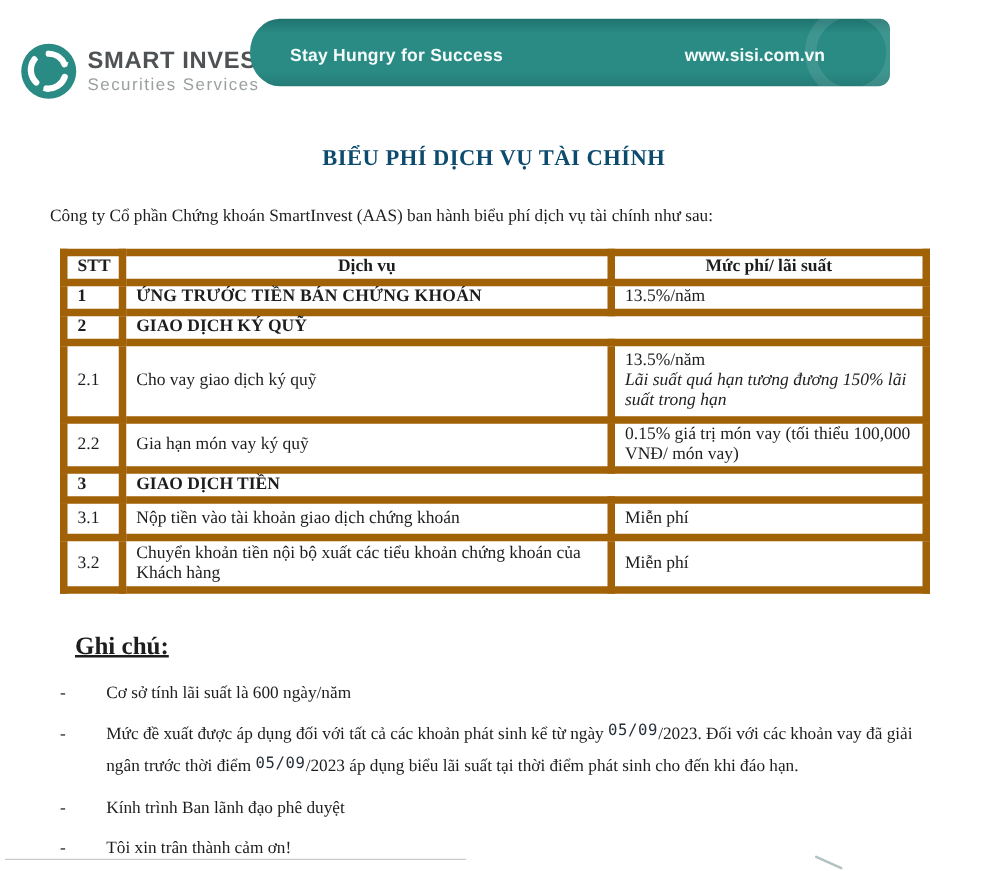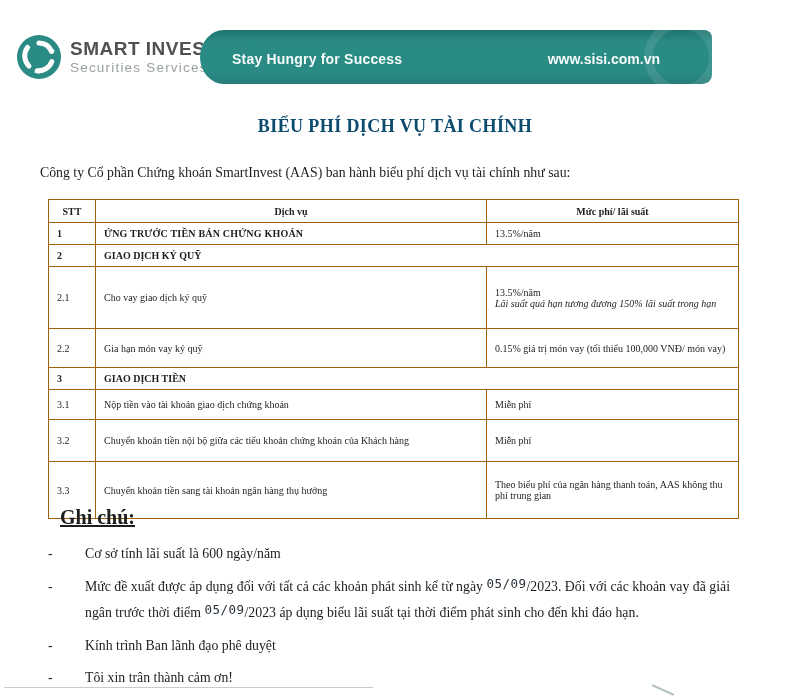--- a/index.html
+++ b/index.html
@@ -11,21 +11,21 @@
   }
 
   
   .logo { position:absolute; left:16px; top:34px; display:flex; align-items:center; gap:8px; }
   .logo-icon { width:46px; height:46px; flex:0 0 auto; }
   .brand-text { font-family:"Liberation Sans","DejaVu Sans",sans-serif; }
   .brand-name { font-size:19px; font-weight:bold; color:#4f5254; letter-spacing:.5px; line-height:20px; }
   .brand-tagline { font-size:13.5px; color:#9aa0a0; letter-spacing:1.2px; line-height:17px; }
 
   .banner {
-    position:absolute; left:200px; top:30px; width:512px; height:54px;
+    position:absolute; left:200px; top:15px; width:512px; height:54px;
     background:linear-gradient(#1f736f, #2a8a84 22%, #2a8a84 78%, #257c77);
     border-radius:30px 10px 12px 30px / 34px 10px 12px 34px;
     overflow:hidden;
   }
   .banner-slogan {
     position:absolute; left:32px; top:50%; transform:translateY(-38%);
     color:#f4fbfa; font-family:"Liberation Sans","DejaVu Sans",sans-serif;
     font-weight:bold; font-size:14px; letter-spacing:.2px;
   }
   .banner-site {
@@ -44,21 +44,21 @@
     font-size:18px; font-weight:bold; letter-spacing:.4px; color:#0c4a6e;
   }
   .doc-intro { position:absolute; left:40px; top:165px; font-size:13.8px; }
 
   
   table.fee-table {
     position:absolute; left:48px; top:199px; width:690px;
     border-collapse:collapse; table-layout:fixed;
   }
   .fee-table th, .fee-table td {
-    border:1px solid #a16207; font-size:10px; padding:1px 8px; vertical-align:middle;
+    border:6px solid #a16207; font-size:14px; padding:1px 8px; vertical-align:middle;
   }
   .fee-table col.c-stt { width:47px; }
   .fee-table col.c-service { width:391px; }
   .fee-table col.c-fee { width:252px; }
   .fee-table thead th { font-weight:bold; text-align:center; height:23px; }
   .cell-stt { text-align:left; padding-left:6px; }
   .row-section .cell-stt, .row-major .cell-stt { font-weight:bold; }
   .row-section .cell-service { font-weight:bold; }
   .row-major .cell-service { font-weight:bold; letter-spacing:.2px; }
   .fee-italic { font-style:italic; }
@@ -164,30 +164,23 @@
       </tr>
       <tr class="row-item" style="height: 30px; margin-top: 44px;">
         <td class="cell-stt">3.1</td>
         <td class="cell-service">Nộp tiền vào tài khoản giao dịch chứng khoán</td>
         <td class="cell-fee">
           <div>Miễn phí</div>
         </td>
       </tr>
       <tr class="row-item" style="height: 42px;">
         <td class="cell-stt">3.2</td>
-        <td class="cell-service">Chuyển khoản tiền nội bộ giữa các tiểu khoản chứng khoán của Khách hàng</td>
+        <td class="cell-service">Chuyển khoản tiền nội bộ xuất các tiểu khoản chứng khoán của Khách hàng</td>
         <td class="cell-fee">
           <div>Miễn phí</div>
-        </td>
-      </tr>
-      <tr class="row-item" style="height: 57px;">
-        <td class="cell-stt">3.3</td>
-        <td class="cell-service">Chuyển khoản tiền sang tài khoản ngân hàng thụ hưởng</td>
-        <td class="cell-fee">
-          <div>Theo biểu phí của ngân hàng thanh toán, AAS không thu phí trung gian</div>
         </td>
       </tr>
     </tbody>
 </table>
 
 <div class="notes">
   <div class="notes-heading">Ghi chú:</div>
 
   <div class="note">
     <span class="note-dash">-</span>

